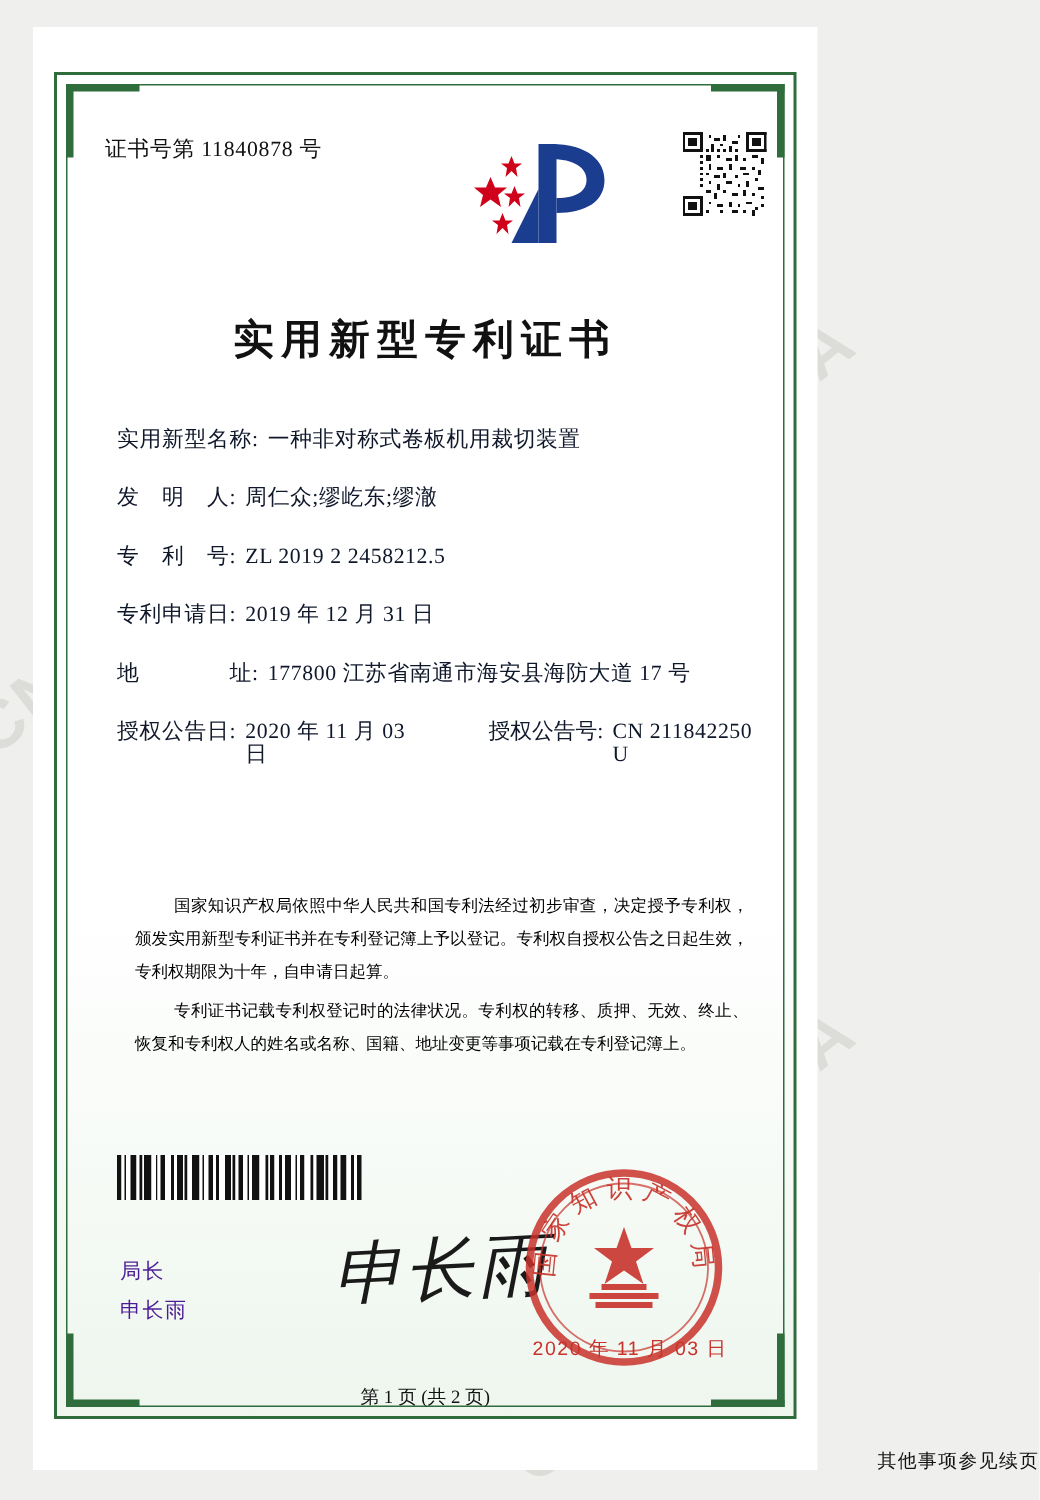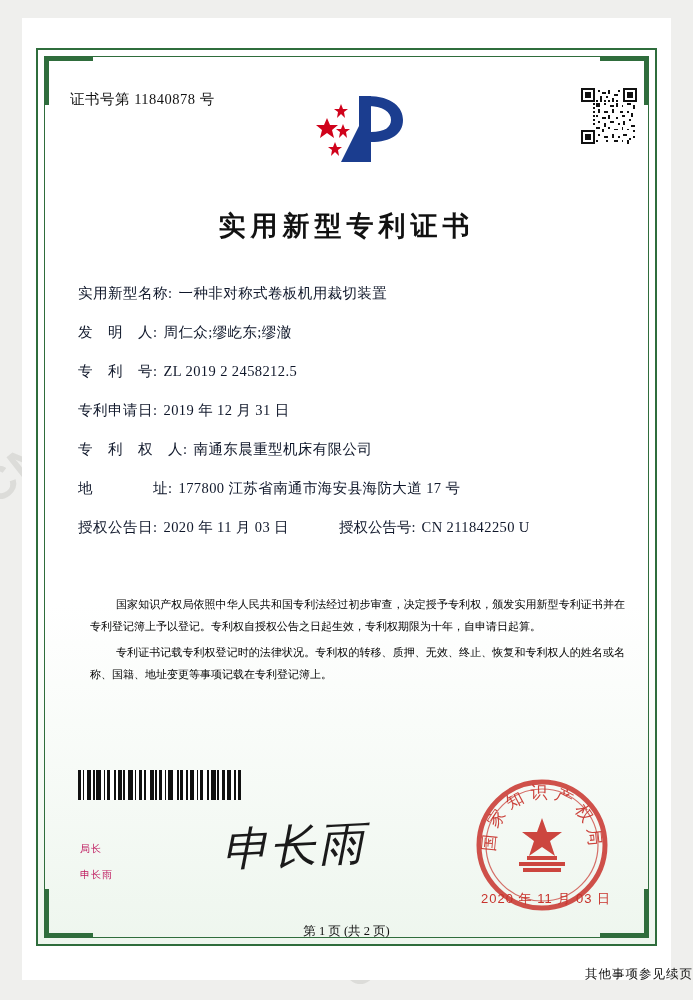--- a/index.html
+++ b/index.html
@@ -24,21 +24,21 @@
     color:#d9d9d6;
     opacity:.85;
     letter-spacing:2px;
     transform:rotate(-38deg);
     white-space:nowrap;
   }
   
   .sheet{
     position:absolute;
     left:22px;top:18px;
-    width:649px;height:962px;
+    width:523px;height:962px;
     background:#ffffff;
     z-index:1;
   }
   .border-outer{
     position:absolute;
     left:14px;top:30px;right:14px;bottom:34px;
     border:2px solid #2f6d3c;
     background:
       linear-gradient(to bottom, #ffffff 0%, #ffffff 62%, #eef6ee 100%);
   }
@@ -122,21 +122,21 @@
     width:190px;height:30px;
     overflow:hidden;
     display:flex;
     align-items:stretch;
   }
   .barcode i{display:block;height:100%;background:#111;}
 
   
   .sig-label{
     position:absolute;left:58px;top:818px;
-    font-size:10px;line-height:26px;color:#be185d;letter-spacing:1px;
+    font-size:14px;line-height:26px;color:#4c1d95;letter-spacing:1px;
   }
   .sig-hand{
     position:absolute;left:200px;top:798px;
     font-size:46px;
     color:#1a1a1a;
     font-family:"DejaVu Serif", serif;
     font-style:italic;
     letter-spacing:2px;
     transform:rotate(-3deg);
   }
@@ -321,24 +321,20 @@
     <div class="frow">
       <span class="flabel">专　利　号:</span>
       <span class="fval">ZL 2019 2 2458212.5</span>
     </div>
 
     <div class="frow">
       <span class="flabel">专利申请日:</span>
       <span class="fval">2019 年 12 月 31 日</span>
     </div>
 
-    <div class="frow">
-      <span class="flabel">专　利　权　人:</span>
-      <span class="fval">南通东晨重型机床有限公司</span>
-    </div>
 
     <div class="frow">
       <span class="flabel">地　　　　址:</span>
       <span class="fval">177800 江苏省南通市海安县海防大道 17 号</span>
     </div>
 
     <div class="frow two">
       <span class="flabel">授权公告日:</span>
       <span class="fval">2020 年 11 月 03 日</span>
       <span class="second">授权公告号:</span>

